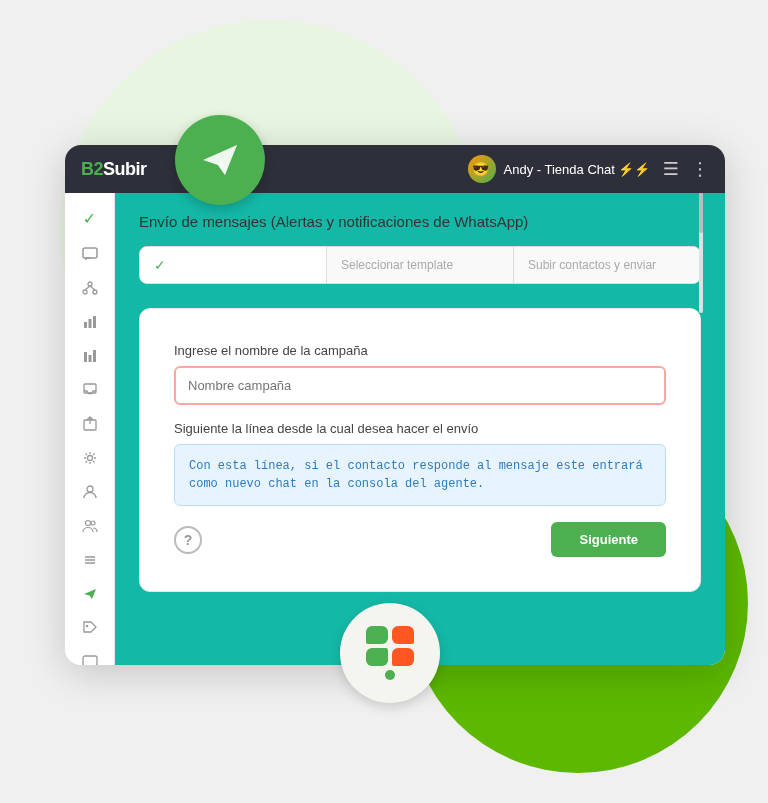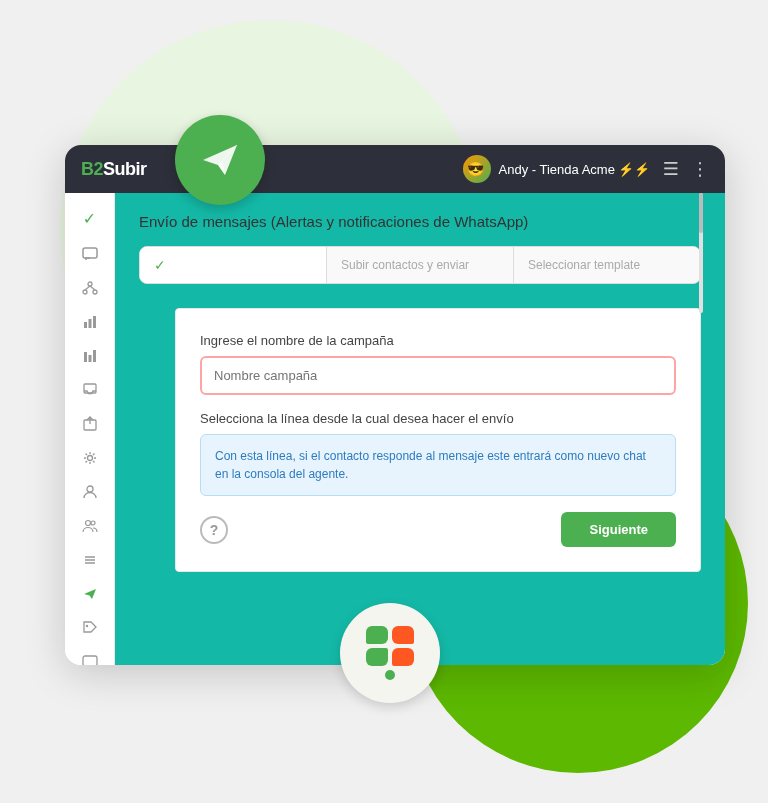--- a/index.html
+++ b/index.html
@@ -211,23 +211,22 @@
     }
     .step-check {
       color: #4caf50;
       font-size: 14px;
     }
 
     
     .form-section {
       background: #fff;
       border: 1px solid #e8e8e8;
-      border-radius: 4px;
-      padding: 24px;
-      margin-left: 36px;
+      border-radius: 11px;
+      padding: 34px;
     }
     .form-label {
       font-size: 13px;
       color: #444;
       margin-bottom: 8px;
       display: block;
     }
     .form-input {
       width: 100%;
       padding: 10px 12px;
@@ -266,20 +265,21 @@
     }
     .info-box {
       background: #e8f4fd;
       border: 1px solid #b8ddf5;
       border-radius: 6px;
       padding: 12px 14px;
       font-size: 12px;
       color: #2e7bbf;
       line-height: 1.5;
       margin-bottom: 16px;
+      font-family: Liberation Mono, monospace;
     }
 
     
     .form-actions {
       display: flex;
       justify-content: space-between;
       align-items: center;
       margin-top: 8px;
     }
     .help-btn {
@@ -372,21 +372,21 @@
 
   <div class="topbar">
     <div class="topbar-logo">
       <span>B2</span><span style="color:#fff;">Subir</span>
     </div>
     <div class="topbar-right">
       <div class="topbar-user">
         <div class="user-avatar">
           <span>😎</span>
         </div>
-        <span>Andy - Tienda Acme ⚡⚡</span>
+        <span>Andy - Tienda Chat ⚡⚡</span>
       </div>
       <span class="topbar-icon">☰</span>
       <span class="topbar-icon">⋮</span>
     </div>
   </div>
 
   <div class="content-wrap">
 
     <div class="sidebar">
       <div class="sidebar-icon active">✓</div>
@@ -477,32 +477,32 @@
     </div>
 
     <div class="main-content">
       <div class="page-title">Envío de mensajes (Alertas y notificaciones de WhatsApp)</div>
 
       <div class="steps-bar">
         <div class="step-item active">
           <span class="step-check">✓</span>
         </div>
         <div class="step-item inactive">
-          <span>Subir contactos y enviar</span>
+          <span>Seleccionar template</span>
         </div>
         <div class="step-item inactive">
-          <span>Seleccionar template</span>
+          <span>Subir contactos y enviar</span>
         </div>
       </div>
 
       <div class="form-section">
         <label class="form-label">Ingrese el nombre de la campaña</label>
         <input class="form-input" type="text" placeholder="Nombre campaña" style="">
 
-        <label class="form-label">Selecciona la línea desde la cual desea hacer el envío</label>
+        <label class="form-label">Siguiente la línea desde la cual desea hacer el envío</label>
 
         <div class="info-box">Con esta línea, si el contacto responde al mensaje este entrará como nuevo chat en la consola del agente.</div>
 
         <div class="form-actions">
           <div class="help-btn">?</div>
           <button class="next-btn">Siguiente</button>
         </div>
       </div>
     </div>
 

